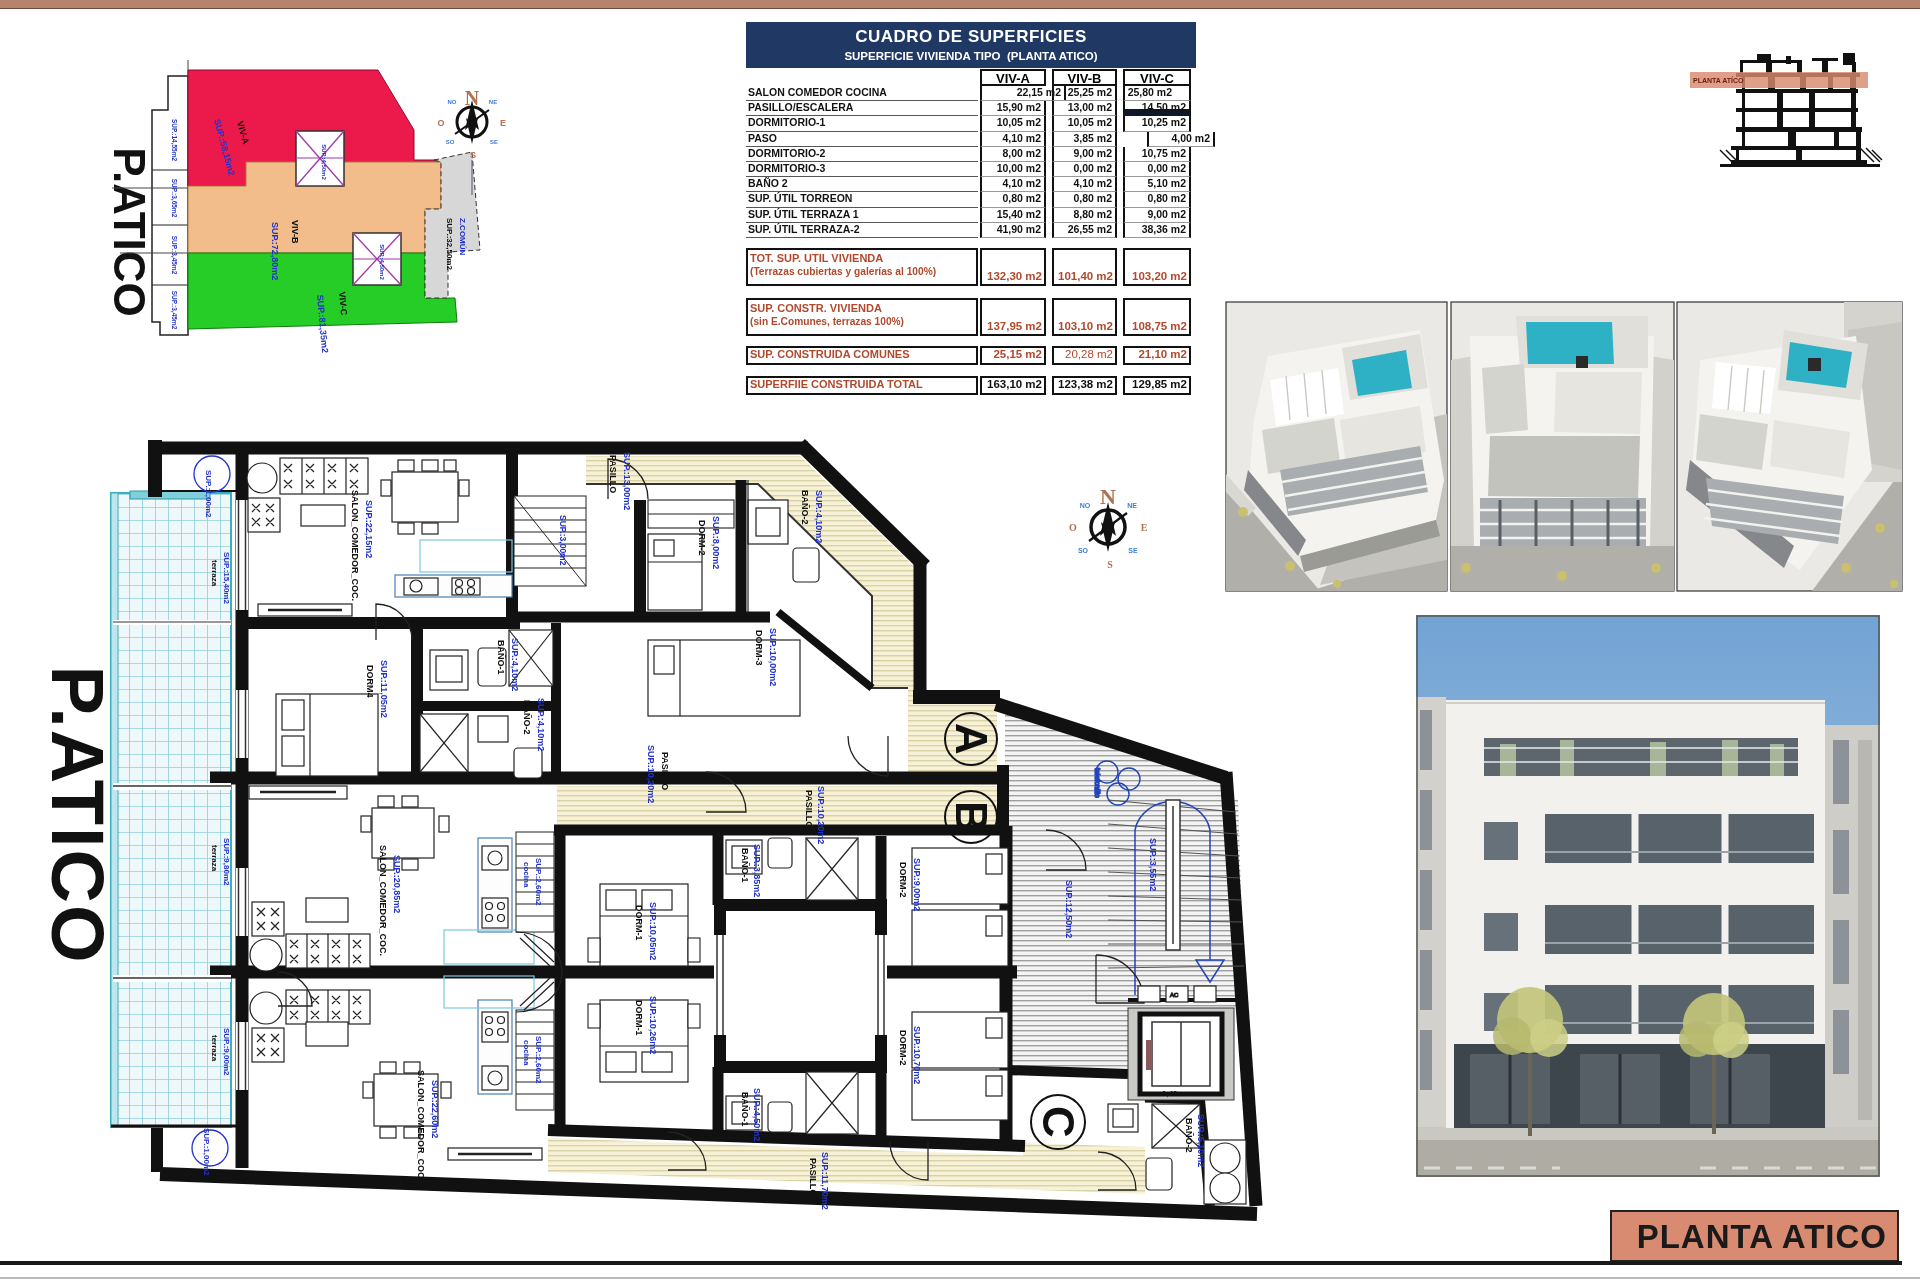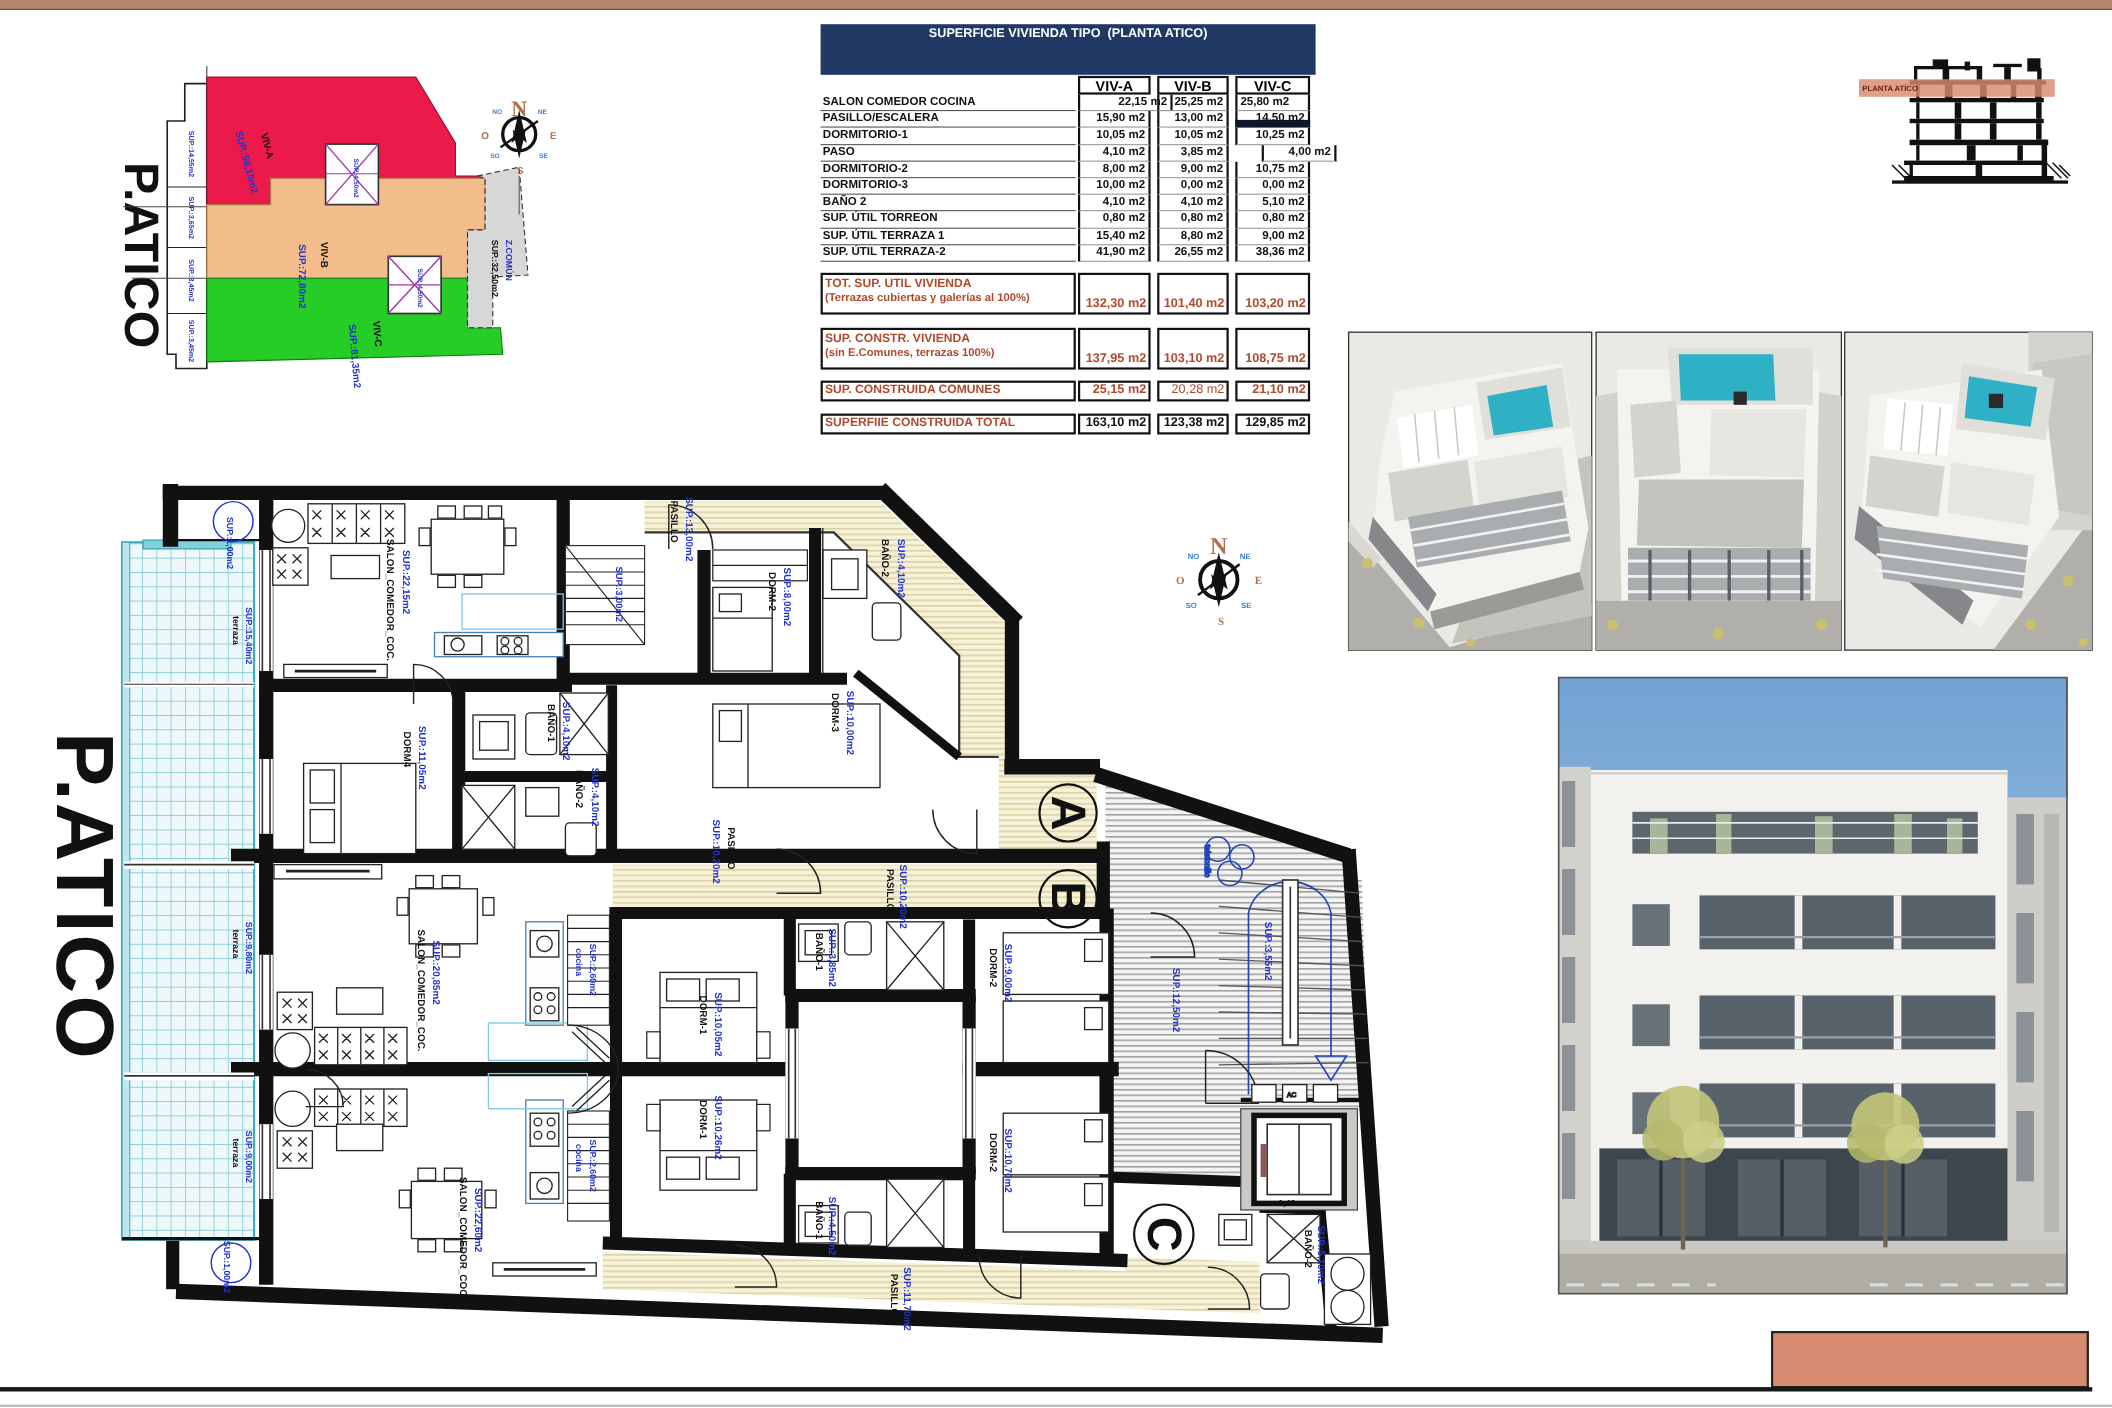--- a/index.html
+++ b/index.html
@@ -95,20 +95,21 @@
           <text x="503" y="126">E</text>
           <text x="473" y="158">S</text>
       </g>
       <line x1="472" y1="160" x2="472" y2="195" stroke="#557" stroke-width="1"></line>
     </g>
   </svg>
 
   <div class="abs" style="left:746px;top:22px;width:450px;height:372px;font-family:'Liberation Sans',sans-serif;">
 
     <div class="abs" style="left:0;top:0;width:450px;height:46px;background:#1f3864;color:#fff;text-align:center;">
+      <div style="font-size:17px;font-weight:bold;padding-top:5px;letter-spacing:.5px;">CUADRO DE SUPERFICIES</div>
       <div style="font-size:11.5px;font-weight:bold;margin-top:3px;">SUPERFICIE VIVIENDA TIPO&nbsp; (PLANTA ATICO)</div>
     </div>
 
     <div class="abs" style="left:234px;top:47px;width:66px;height:17px;border:2px solid #111;box-sizing:border-box;font-weight:bold;font-size:13px;text-align:center;">VIV-A</div>
 
     <div class="abs" style="left:306px;top:47px;width:65px;height:17px;border:2px solid #111;box-sizing:border-box;font-weight:bold;font-size:13px;text-align:center;">VIV-B</div>
 
     <div class="abs" style="left:377px;top:47px;width:68px;height:17px;border:2px solid #111;box-sizing:border-box;font-weight:bold;font-size:13px;text-align:center;">VIV-C</div>
 
     <div class="abs" style="left:0;top:64px;width:450px;font-size:10.5px;font-weight:bold;color:#111;">
@@ -1094,17 +1095,18 @@
       <text x="1066" y="880" transform="rotate(90 1066 880)" font-size="9">SUP.:12,50m2</text>
       <text x="1150" y="838" transform="rotate(90 1150 838)" font-size="9">SUP.:3,55m2</text>
       <text x="1186" y="1118" transform="rotate(90 1186 1118)" font-size="9" fill="#111">BAÑO-2</text>
       <text x="1198" y="1114" transform="rotate(90 1198 1114)" font-size="9">SUP.:5,10m2</text>
       <text x="1162" y="1096" font-size="8" fill="#111">1,40</text>
     </g>
   </svg>
 
   <div class="abs" style="left:1610px;top:1210px;width:289px;height:52px;background:#d88b70;border:2px solid #222;box-sizing:border-box;"></div>
 
+  <div class="abs" style="left:1610px;top:1218px;width:277px;text-align:right;font-weight:bold;font-size:33px;color:#1a1a1a;letter-spacing:1px;">PLANTA ATICO</div>
 
   <div class="abs" style="left:0;top:1261px;width:1902px;height:3.5px;background:#1a1a1a;"></div>
 
   <div class="abs" style="left:0;top:1277px;width:1920px;height:2px;background:#b9b9b9;"></div>
 </div>
 
 </body></html>

